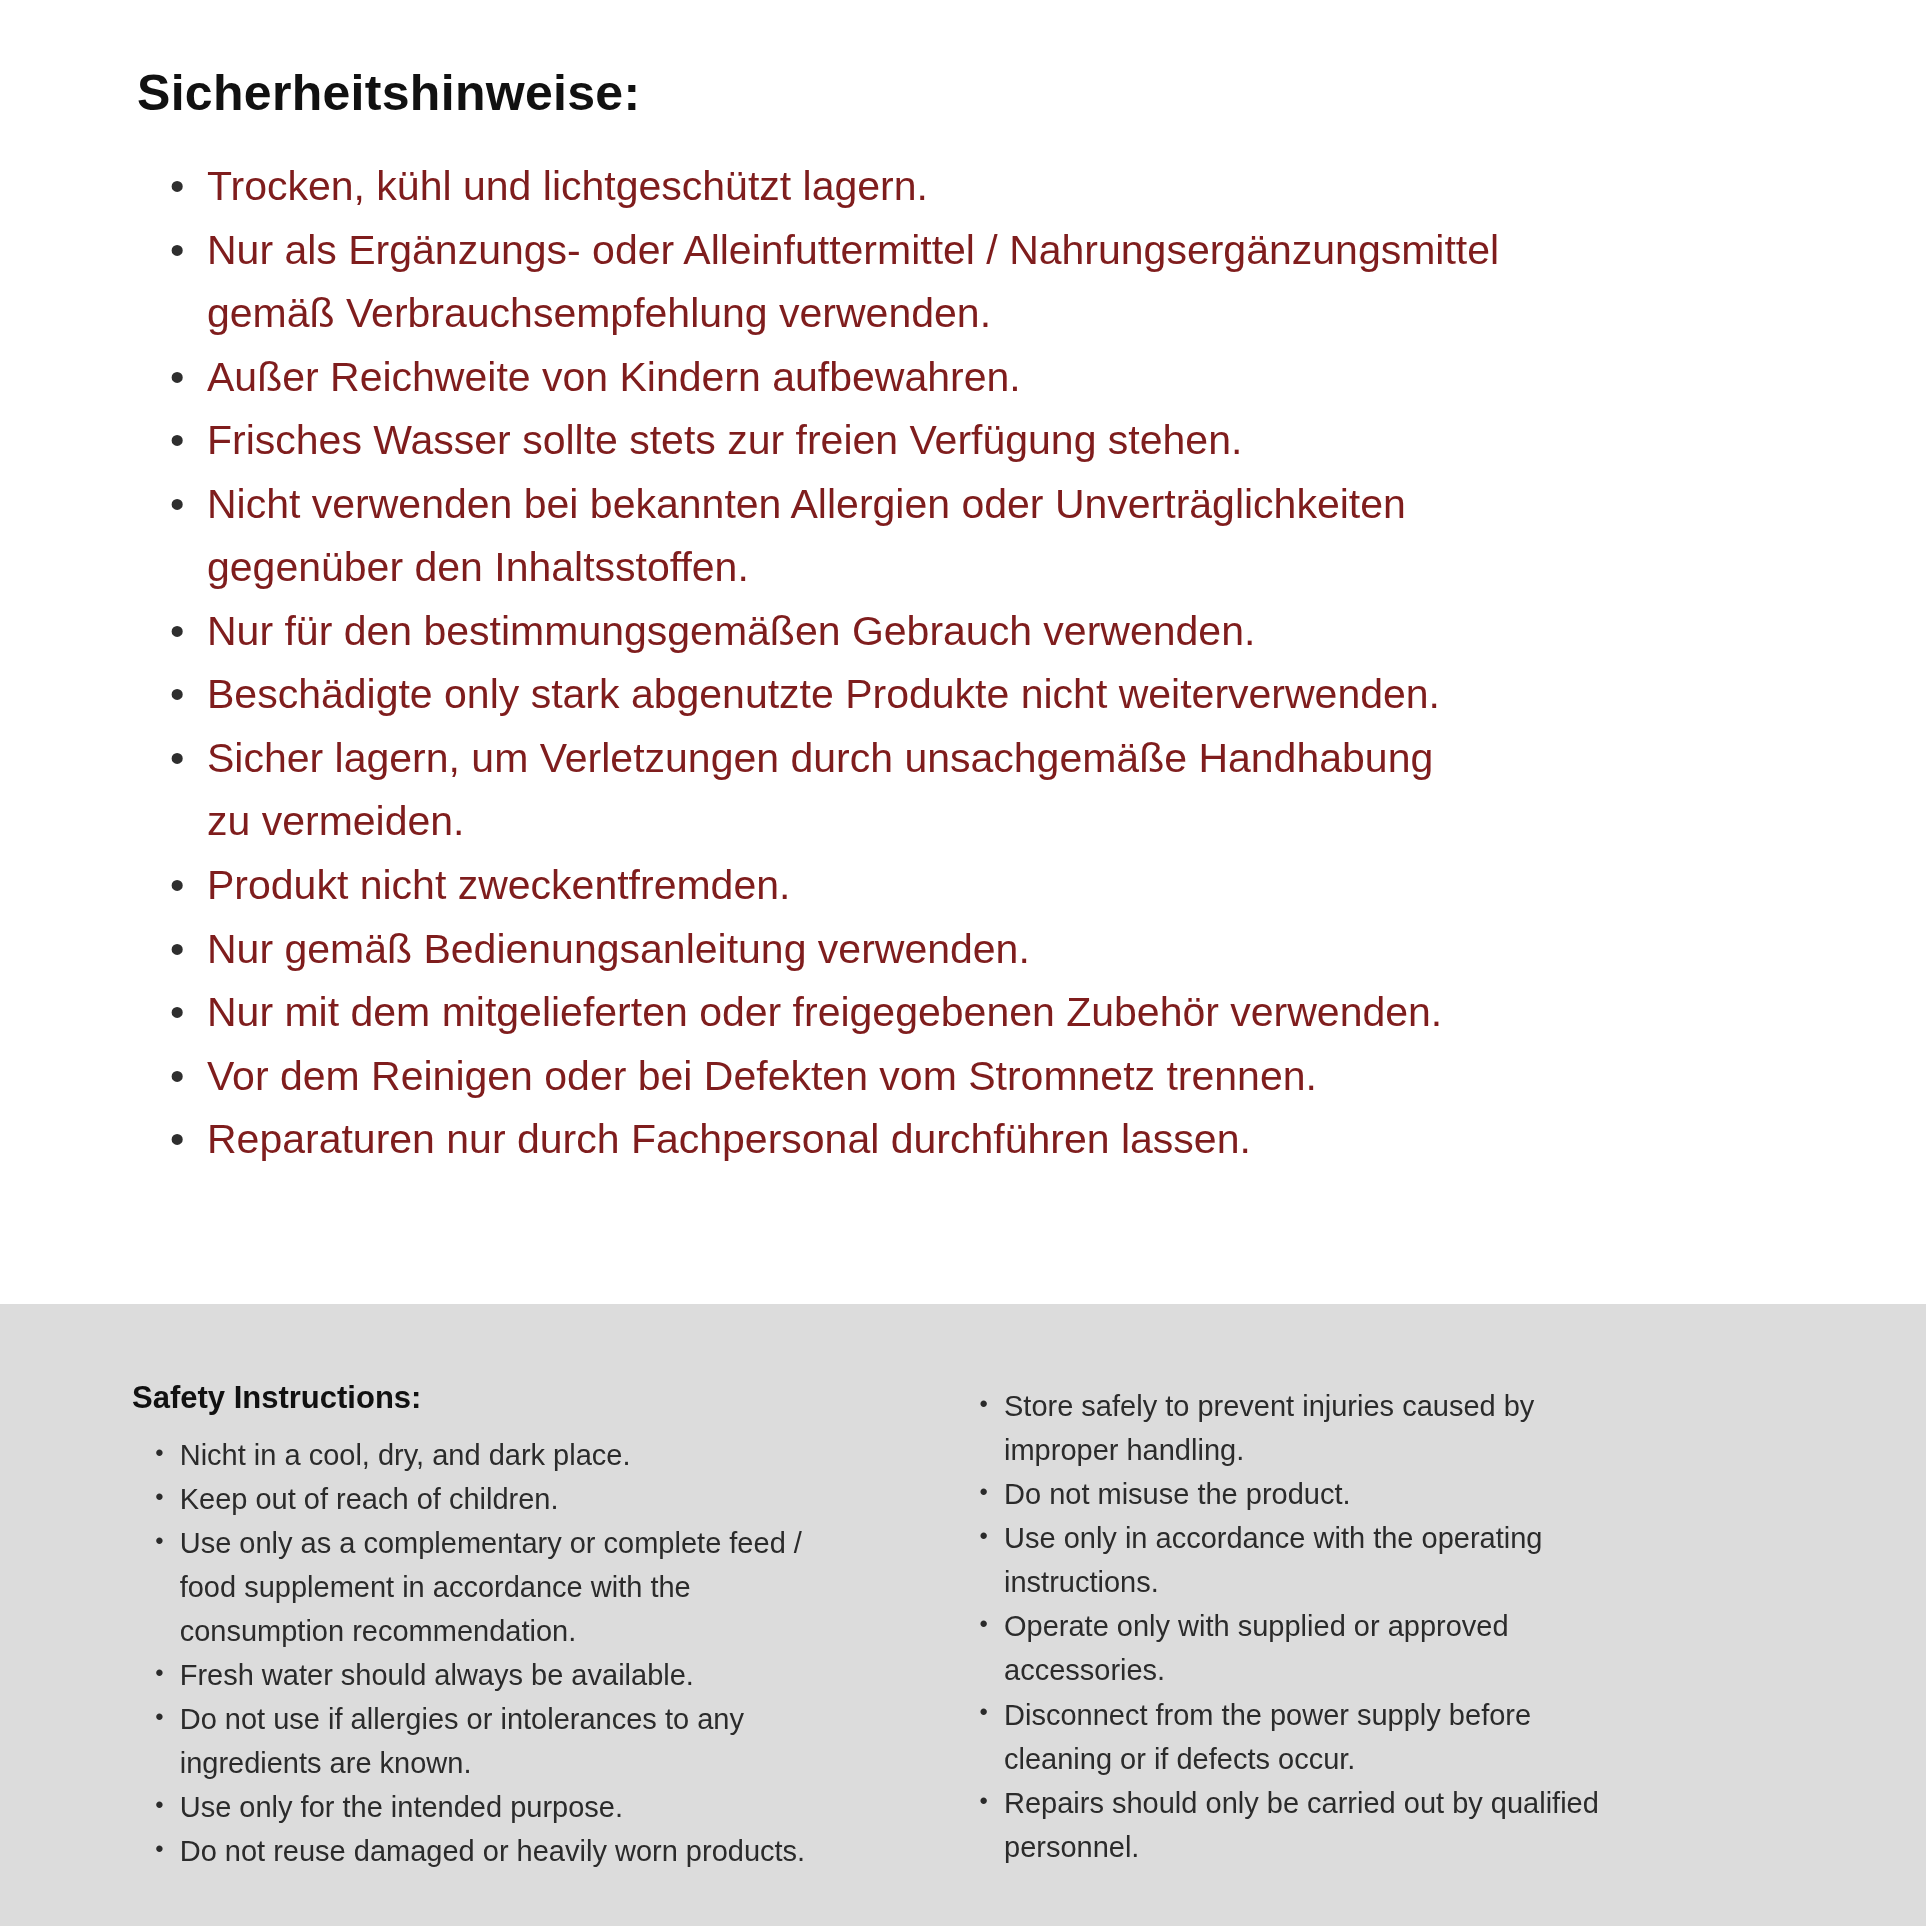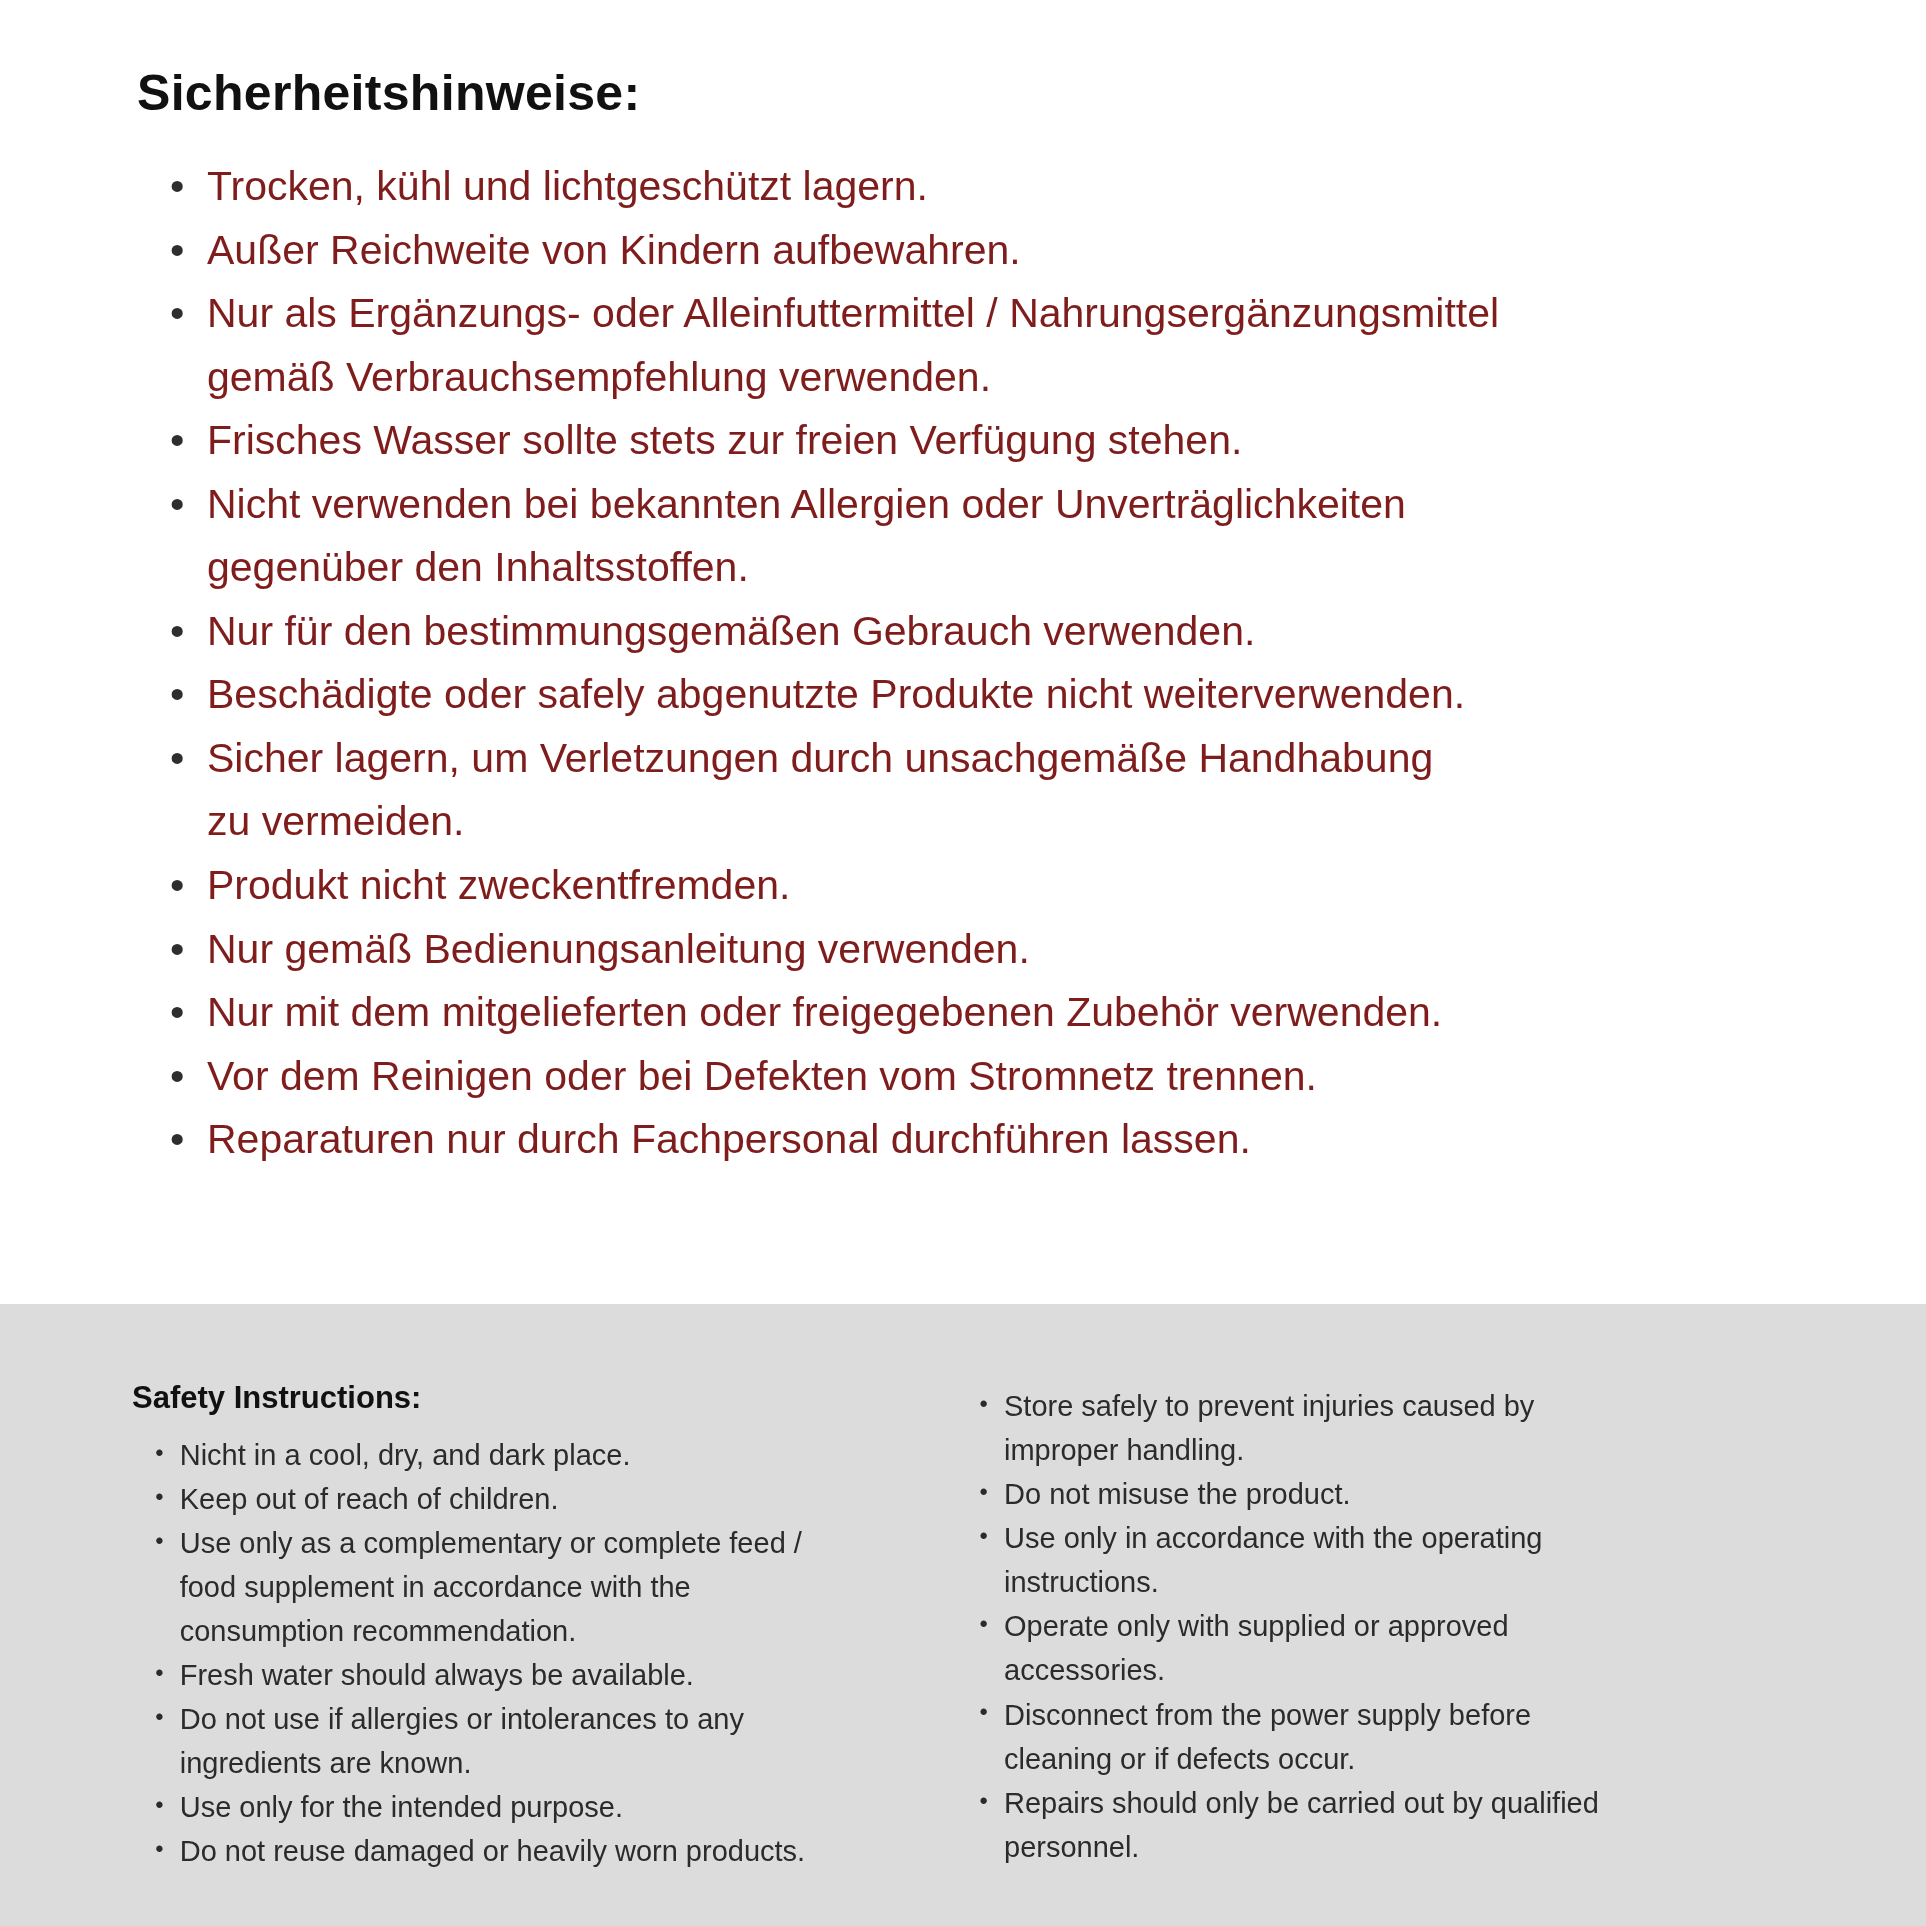--- a/index.html
+++ b/index.html
@@ -98,38 +98,38 @@
 <div class="page">
 
   <section class="de-section">
     <h1 class="de-title">Sicherheitshinweise:</h1>
     <ul class="de-list">
 
     <li>
           <span class="item-text">Trocken, kühl und lichtgeschützt lagern.</span>
         </li>
         <li>
-          <span class="item-text">Außer Reichweite von Kindern aufbewahren.</span>
-        </li>
-        <li>
           <span class="item-text">Nur als Ergänzungs- oder Alleinfuttermittel / Nahrungsergänzungsmittel
 gemäß Verbrauchsempfehlung verwenden.</span>
         </li>
         <li>
+          <span class="item-text">Außer Reichweite von Kindern aufbewahren.</span>
+        </li>
+        <li>
           <span class="item-text">Frisches Wasser sollte stets zur freien Verfügung stehen.</span>
         </li>
         <li>
           <span class="item-text">Nicht verwenden bei bekannten Allergien oder Unverträglichkeiten
 gegenüber den Inhaltsstoffen.</span>
         </li>
         <li>
           <span class="item-text">Nur für den bestimmungsgemäßen Gebrauch verwenden.</span>
         </li>
         <li>
-          <span class="item-text">Beschädigte oder safely abgenutzte Produkte nicht weiterverwenden.</span>
+          <span class="item-text">Beschädigte only stark abgenutzte Produkte nicht weiterverwenden.</span>
         </li>
         <li>
           <span class="item-text">Sicher lagern, um Verletzungen durch unsachgemäße Handhabung
 zu vermeiden.</span>
         </li>
         <li>
           <span class="item-text">Produkt nicht zweckentfremden.</span>
         </li>
         <li>
           <span class="item-text">Nur gemäß Bedienungsanleitung verwenden.</span>

